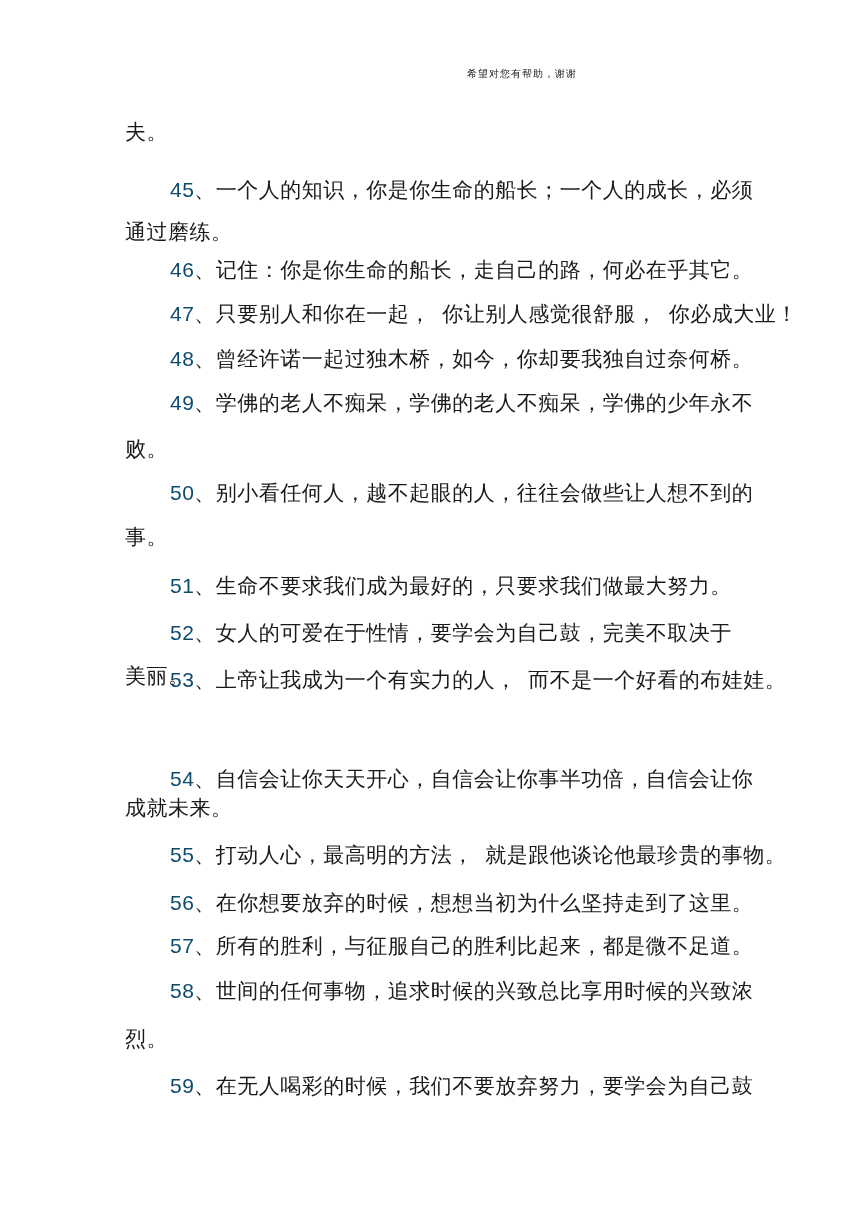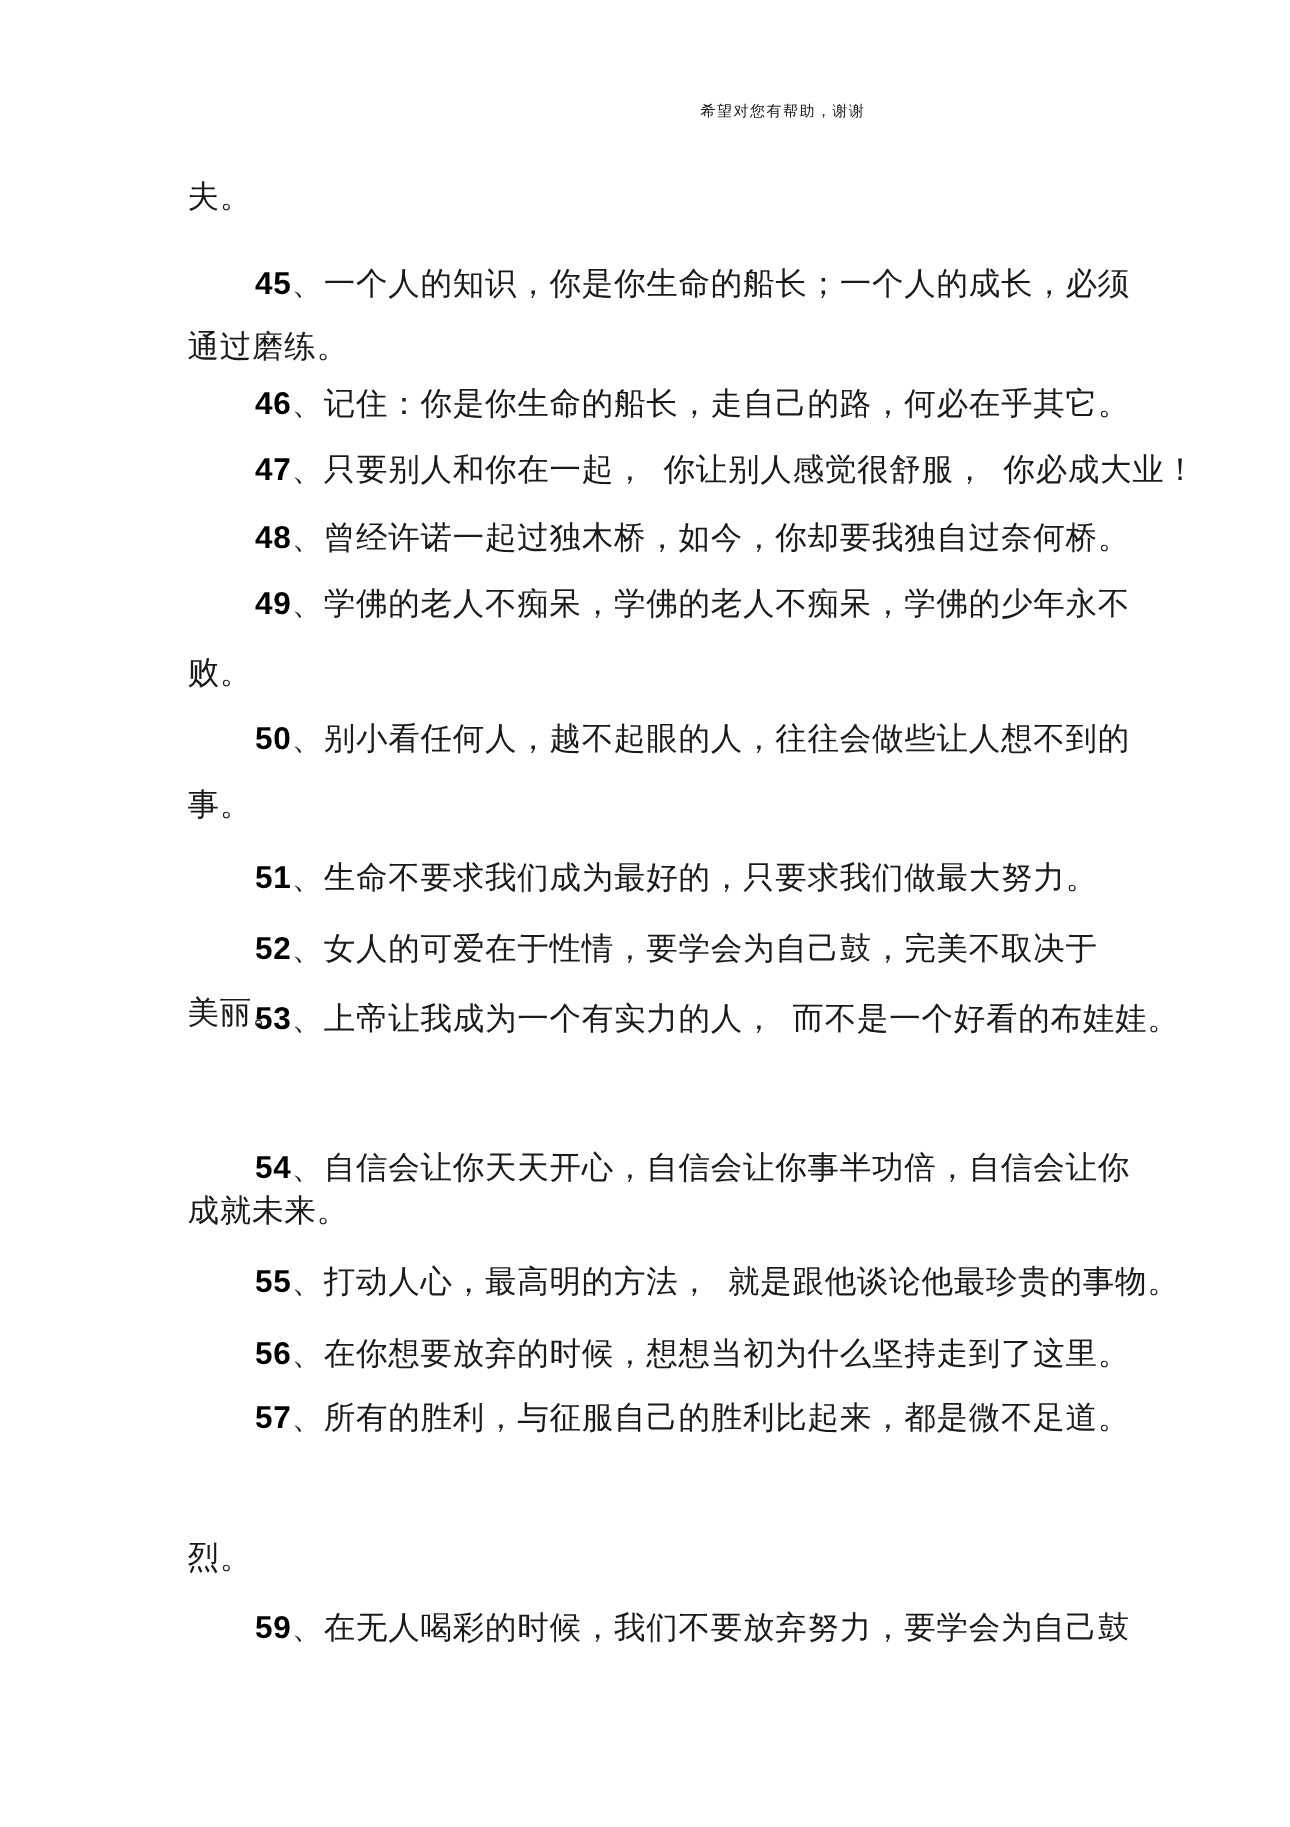--- a/index.html
+++ b/index.html
@@ -32,23 +32,23 @@
     line-height: 23px;
     letter-spacing: 0.5px;
     white-space: pre;
     color: #1a1a1a;
   }
   .line.indent {
     left: 170px;
   }
   .num {
     font-family: "Liberation Sans", sans-serif;
-    font-weight: 700;
+    font-weight: 400;
     font-size: 21px;
-    color: #000000;
+    color: #0c4a6e;
     letter-spacing: 0.5px;
   }
 </style>
 </head>
 <body>
 
 <div class="page">
 
   <div class="doc-header">希望对您有帮助，谢谢</div>
 
@@ -83,18 +83,19 @@
   <div class="line indent" style="top:767px"><span class="num">54</span><span>、自信会让你天天开心，自信会让你事半功倍，自信会让你</span></div>
 
   <div class="line" style="top:796px"><span class="num"></span><span>成就未来。</span></div>
 
   <div class="line indent" style="top:843px"><span class="num">55</span><span>、打动人心，最高明的方法，  就是跟他谈论他最珍贵的事物。</span></div>
 
   <div class="line indent" style="top:891px"><span class="num">56</span><span>、在你想要放弃的时候，想想当初为什么坚持走到了这里。</span></div>
 
   <div class="line indent" style="top:934px"><span class="num">57</span><span>、所有的胜利，与征服自己的胜利比起来，都是微不足道。</span></div>
 
+  <div class="line indent" style="top:979px"><span class="num">58</span><span>、世间的任何事物，追求时候的兴致总比享用时候的兴致浓</span></div>
 
   <div class="line" style="top:1027px"><span class="num"></span><span>烈。</span></div>
 
   <div class="line indent" style="top:1074px"><span class="num">59</span><span>、在无人喝彩的时候，我们不要放弃努力，要学会为自己鼓</span></div>
 
 </div>
 
 </body></html>

